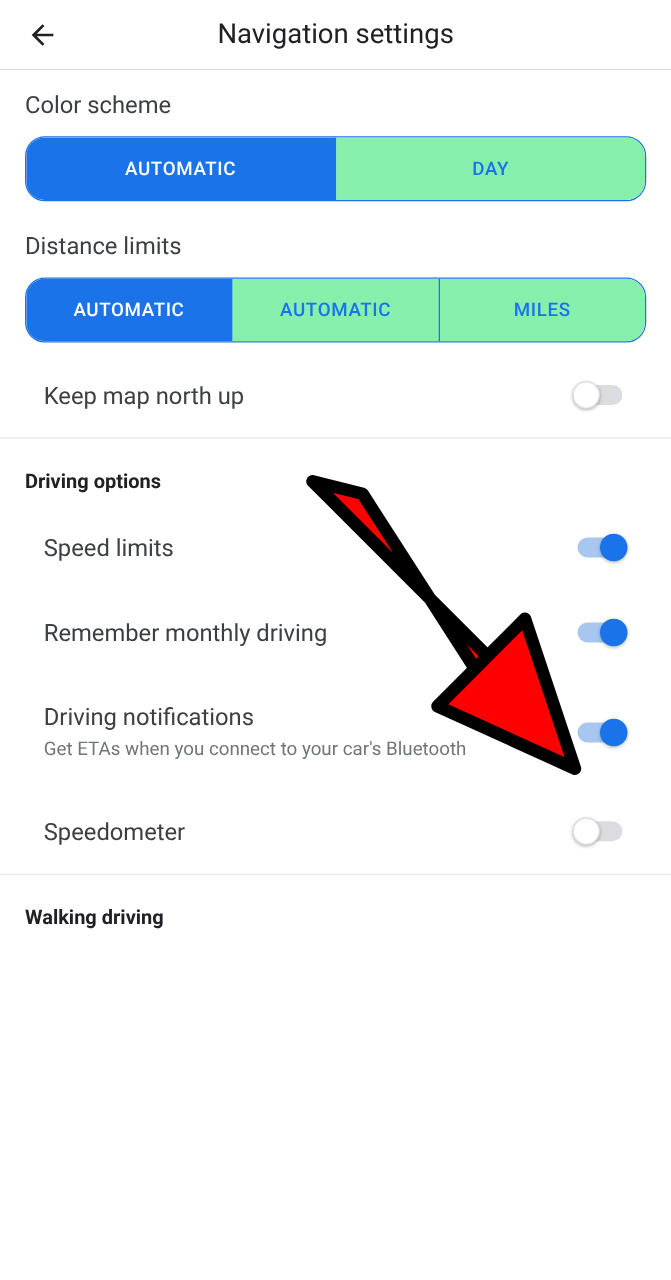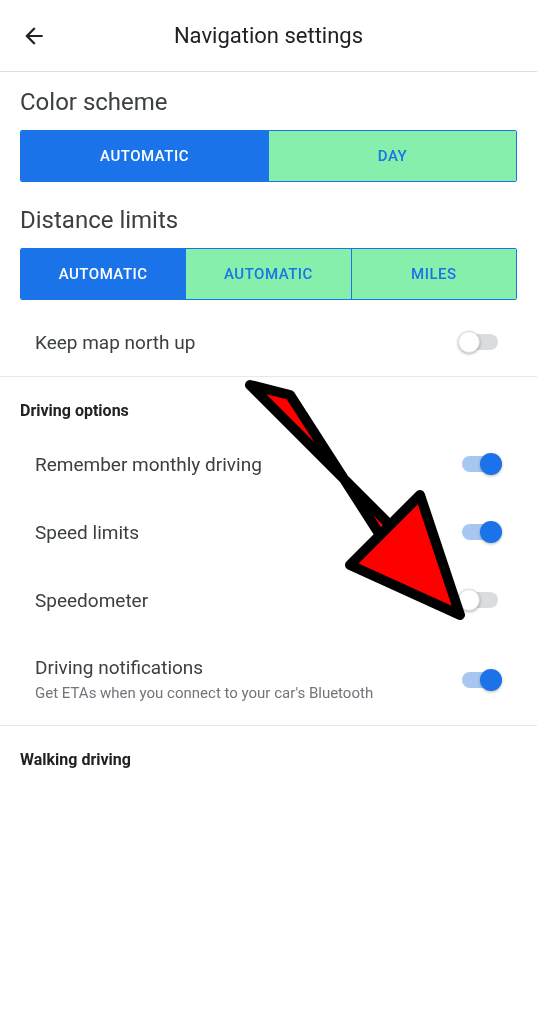--- a/index.html
+++ b/index.html
@@ -8,21 +8,21 @@
     background: #fff;
     width: 537px;
     height: 1024px;
     overflow: hidden;
     position: relative;
     color: #202124;
   }
   .header {
     display: flex;
     align-items: center;
-    height: 72px;
+    height: 56px;
     padding: 0 16px;
     border-bottom: 1px solid #e0e0e0;
   }
   .back-btn {
     width: 36px;
     height: 36px;
     display: flex;
     align-items: center;
     justify-content: center;
     cursor: pointer;
@@ -32,28 +32,28 @@
     text-align: center;
     font-size: 22px;
     font-weight: 400;
     margin-right: 36px;
   }
   .content { padding: 0; }
   .section {
     padding: 16px 20px 8px 20px;
   }
   .section-label {
-    font-size: 24px;
+    font-size: 19px;
     color: #3c4043;
     margin-bottom: 14px;
   }
   .seg-group {
     display: flex;
     border: 1.5px solid #1a73e8;
-    border-radius: 2px;
+    border-radius: 16px;
     overflow: hidden;
     height: 52px;
   }
   .seg-btn {
     flex: 1;
     display: flex;
     align-items: center;
     justify-content: center;
     font-size: 15px;
     font-weight: 500;
@@ -165,54 +165,54 @@
       <div class="track"></div>
         <div class="thumb"></div>
     </div>
   </div>
 
   <div class="divider"></div>
 
   <div class="cat-header">Driving options</div>
 
   <div class="row">
+    <div class="row-text">Speed limits</div>
+    <div class="switch on">
+      <div class="track"></div>
+        <div class="thumb"></div>
+    </div>
+  </div>
+
+  <div class="row">
     <div class="row-text">Remember monthly driving</div>
     <div class="switch on">
-      <div class="track"></div>
-        <div class="thumb"></div>
-    </div>
-  </div>
-
-  <div class="row">
-    <div class="row-text">Speed limits</div>
-    <div class="switch on">
-      <div class="track"></div>
-        <div class="thumb"></div>
-    </div>
-  </div>
-
-  <div class="row">
-    <div class="row-text">Speedometer</div>
-    <div class="switch off">
       <div class="track"></div>
         <div class="thumb"></div>
     </div>
   </div>
 
   <div class="row">
     <div class="row-main">
       <div class="row-text">Driving notifications</div>
       <div class="row-sub">Get ETAs when you connect to your car's Bluetooth</div>
     </div>
     <div class="switch on">
       <div class="track"></div>
         <div class="thumb"></div>
     </div>
   </div>
 
+  <div class="row">
+    <div class="row-text">Speedometer</div>
+    <div class="switch off">
+      <div class="track"></div>
+        <div class="thumb"></div>
+    </div>
+  </div>
+
   <div class="divider"></div>
 
   <div class="cat-header">Walking driving</div>
 
 </div>
 
 <svg class="arrow-overlay" width="280" height="300" viewBox="0 0 280 300">
   <path d="M 40 20 L 180 160 L 140 200 L 250 250 L 210 130 L 170 170 L 80 30 Z" fill="#ff0000" stroke="#000" stroke-width="10" stroke-linejoin="round"></path>
 </svg>
 

